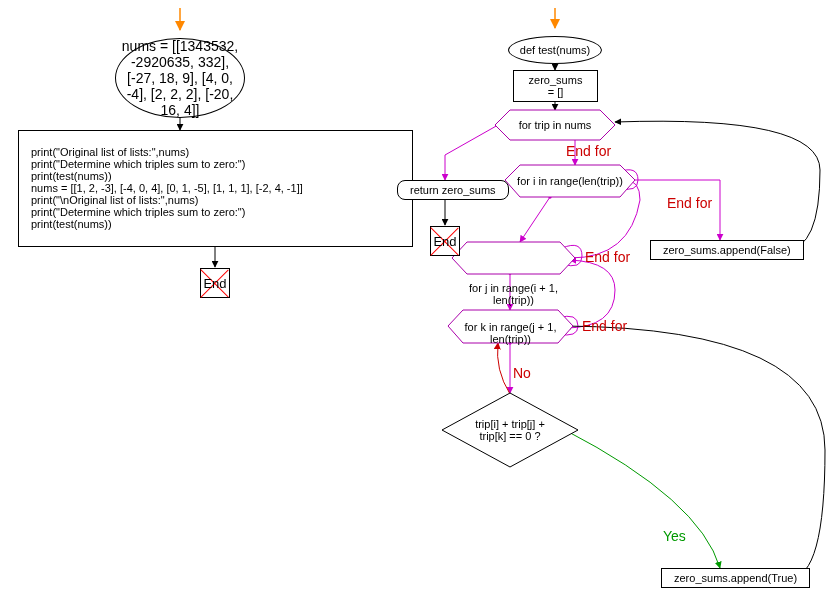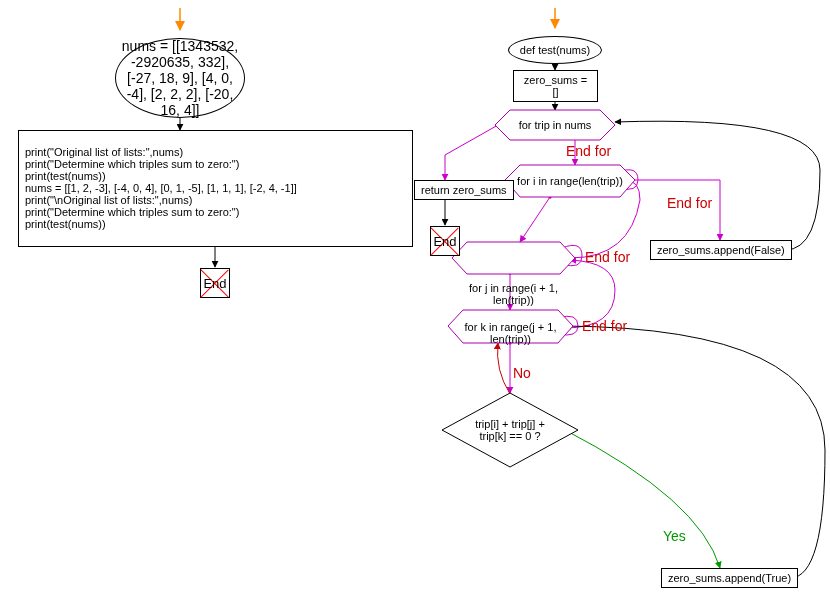--- a/index.html
+++ b/index.html
@@ -21,21 +21,21 @@
       justify-content: center;
       text-align: center;
       background: #fff;
       padding: 4px;
       margin-top: 8px;
     }
     .node-rect {
       position: absolute;
       border: 1px solid #000;
       background: #fff;
-      padding: 3px 6px;
+      padding: 3px 12px;
       text-align: left;
     }
     .node-hex {
       position: absolute;
       display: flex;
       align-items: center;
       justify-content: center;
       text-align: center;
     }
     .node-diamond {
@@ -184,21 +184,21 @@
 </div>
 
 <div class="node-rect" style="left:513px;top:70px;width:85px;text-align:center;">
   <span>zero_sums = []</span>
 </div>
 
 <div class="node-hex" style="left:495px;top:110px;width:120px;height:30px;">
   <span>for trip in nums</span>
 </div>
 
-<div class="node-rect" style="left:414px;top:180px;text-align:right;">
+<div class="node-rect" style="left:397px;top:180px;text-align:right;border-radius:8px;">
   <span>return zero_sums</span>
 </div>
 
 <div class="node-end" style="left:430px;top:226px;">
   <span style="position:relative;z-index:2;">End</span>
 </div>
 
 <div class="node-hex" style="left:505px;top:163px;width:130px;height:36px;">
   <span>for i in range(len(trip))</span>
 </div>

